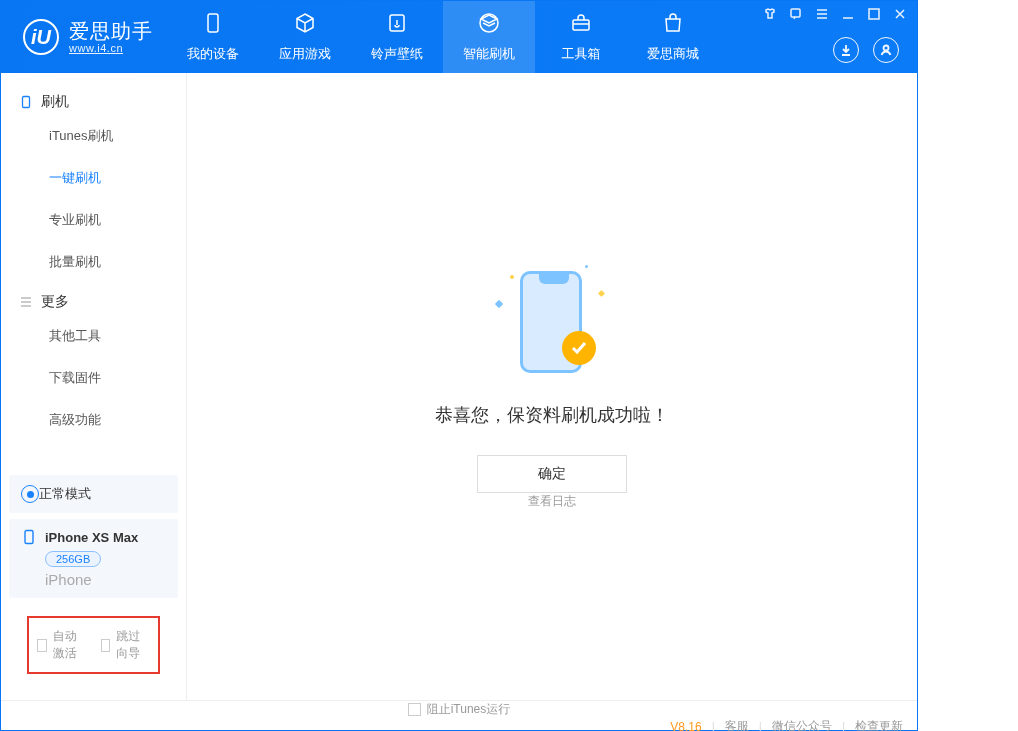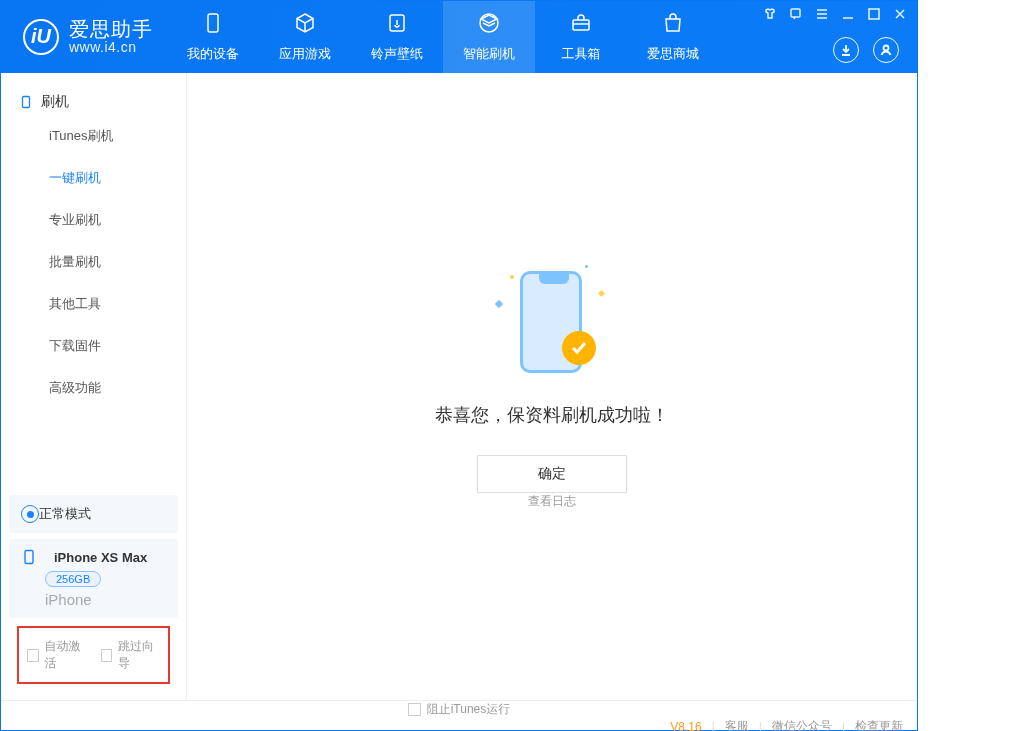--- a/index.html
+++ b/index.html
@@ -3,21 +3,21 @@
 <meta charset="utf-8">
 <style>
 * { margin: 0; padding: 0; box-sizing: border-box; font-family: "Microsoft YaHei", "PingFang SC", sans-serif; }
 body { background: #fff; }
 .window { width: 918px; height: 731px; border: 1px solid #0876F2; display: flex; flex-direction: column; background: #fff; }
 .titlebar { height: 72px; background: linear-gradient(90deg, #0876F2 0%, #0C7BF7 100%); display: flex; align-items: center; color: #fff; position: relative; }
 .logo-block { display: flex; align-items: center; padding: 0 14px 0 22px; gap: 10px; }
 .logo-circle { width: 36px; height: 36px; border: 2.5px solid #fff; border-radius: 50%; display: flex; align-items: center; justify-content: center; font-weight: bold; font-size: 20px; font-style: italic; }
 .logo-text { display: flex; flex-direction: column; line-height: 1.1; }
 .logo-title { font-size: 20px; font-weight: 500; letter-spacing: 1px; }
-.logo-sub { font-size: 14px; opacity: .9; letter-spacing: .5px; }
+.logo-sub { font-size: 11px; opacity: .9; letter-spacing: .5px; text-decoration: underline; }
 .tabs { display: flex; height: 100%; }
 .tab { width: 92px; display: flex; flex-direction: column; align-items: center; justify-content: center; gap: 10px; cursor: pointer; font-size: 13px; position: relative; }
 .tab.active { background: rgba(255,255,255,.15); }
 .tab-icon { width: 24px; height: 24px; display: flex; align-items: center; justify-content: center; }
 .tab-icon svg { width: 24px; height: 24px; fill: none; stroke: #fff; stroke-width: 1.5; }
 .win-controls-top { position: absolute; top: 6px; right: 10px; display: flex; gap: 12px; align-items: center; }
 .win-controls-top span { width: 14px; height: 14px; display: flex; align-items: center; justify-content: center; cursor: pointer; opacity: .9; }
 .win-controls-top svg { width: 14px; height: 14px; stroke: #fff; fill: none; stroke-width: 1.5; }
 .win-controls-bot { position: absolute; bottom: 10px; right: 18px; display: flex; gap: 14px; }
 .win-controls-bot span { width: 26px; height: 26px; border: 1.5px solid #fff; border-radius: 50%; display: flex; align-items: center; justify-content: center; cursor: pointer; opacity: .95; }
@@ -28,25 +28,25 @@
 .side-group { padding: 10px 0 4px 18px; display: flex; align-items: center; gap: 8px; color: #333; font-size: 14px; }
 .side-group svg { width: 14px; height: 14px; }
 .side-item { padding: 12px 0 12px 48px; font-size: 13px; color: #555; cursor: pointer; }
 .side-item.active { color: #1A82FF; }
 .side-bottom { padding: 8px; }
 .mode-card, .device-card { background: #F4F8FC; border-radius: 2px; padding: 10px 12px; margin-bottom: 6px; }
 .mode-card { display: flex; align-items: center; color: #333; font-size: 13px; }
 .mode-dot { width: 18px; height: 18px; border: 1.5px solid #1A82FF; border-radius: 50%; display: flex; align-items: center; justify-content: center; }
 .mode-dot::before { content: ""; width: 7px; height: 7px; background: #1A82FF; border-radius: 50%; }
 .device-card { color: #333; }
-.device-head { display: flex; align-items: center; gap: 17px; font-size: 13px; font-weight: 600; }
+.device-head { display: flex; align-items: center; gap: 8px; font-size: 13px; font-weight: 600; }
 .device-head svg { width: 16px; height: 16px; }
 .storage-pill { display: inline-block; margin: 6px 0 0 24px; font-size: 11px; color: #1A82FF; border: 1px solid #8bc0ff; border-radius: 10px; padding: 1px 10px; background: #eaf3ff; }
 .device-sub { margin: 4px 0 0 24px; font-size: 15px; color: #aaa; }
-.checks { border: 2px solid #E63A2E; padding: 10px 8px; display: flex; gap: 14px; align-items: center; margin: 8px; }
+.checks { border: 2px solid #E63A2E; padding: 10px 8px; display: flex; gap: 14px; align-items: center; margin: 18px; }
 .chk { display: flex; align-items: center; gap: 6px; font-size: 12px; color: #999; cursor: pointer; }
 .chk-box { width: 13px; height: 13px; border: 1px solid #ccc; }
 .main { flex: 1; display: flex; align-items: center; justify-content: center; flex-direction: column; }
 .success-illus { width: 120px; height: 120px; position: relative; margin-bottom: 20px; }
 .phone { position: absolute; left: 28px; top: 8px; width: 62px; height: 102px; border: 3px solid #7CC3FF; border-radius: 10px; background: #D9ECFF; }
 .phone::before { content: ""; position: absolute; top: 0; left: 16px; width: 30px; height: 10px; background: #7CC3FF; border-radius: 0 0 6px 6px; }
 .badge { position: absolute; right: 16px; bottom: 18px; width: 34px; height: 34px; background: #FFB400; border-radius: 50%; display: flex; align-items: center; justify-content: center; }
 .badge svg { width: 18px; height: 18px; stroke: #fff; stroke-width: 3; fill: none; }
 .spark { position: absolute; background: #7CC3FF; border-radius: 1px; }
 .spark.a { width: 6px; height: 6px; left: 4px; top: 38px; transform: rotate(45deg); }
@@ -185,20 +185,26 @@
           <svg viewBox="0 0 14 14" fill="none" stroke="#1A82FF" stroke-width="1.3">
               <rect x="3.5" y="1.5" width="7" height="11" rx="1.2"></rect>
             </svg>
           <span>刷机</span>
         </div>
         <div class="side-item">iTunes刷机</div>
         <div class="side-item active">一键刷机</div>
         <div class="side-item">专业刷机</div>
         <div class="side-item">批量刷机</div>
 
+        <div class="side-group">
+          <svg viewBox="0 0 14 14" fill="none" stroke="#bbb" stroke-width="1.3">
+              <path d="M2 3h10M2 7h10M2 11h10"></path>
+            </svg>
+          <span>更多</span>
+        </div>
         <div class="side-item">其他工具</div>
         <div class="side-item">下载固件</div>
         <div class="side-item">高级功能</div>
       </div>
 
       <div class="side-bottom">
         <div class="mode-card">
           <span class="mode-dot"></span>
           <span>正常模式</span>
         </div>

